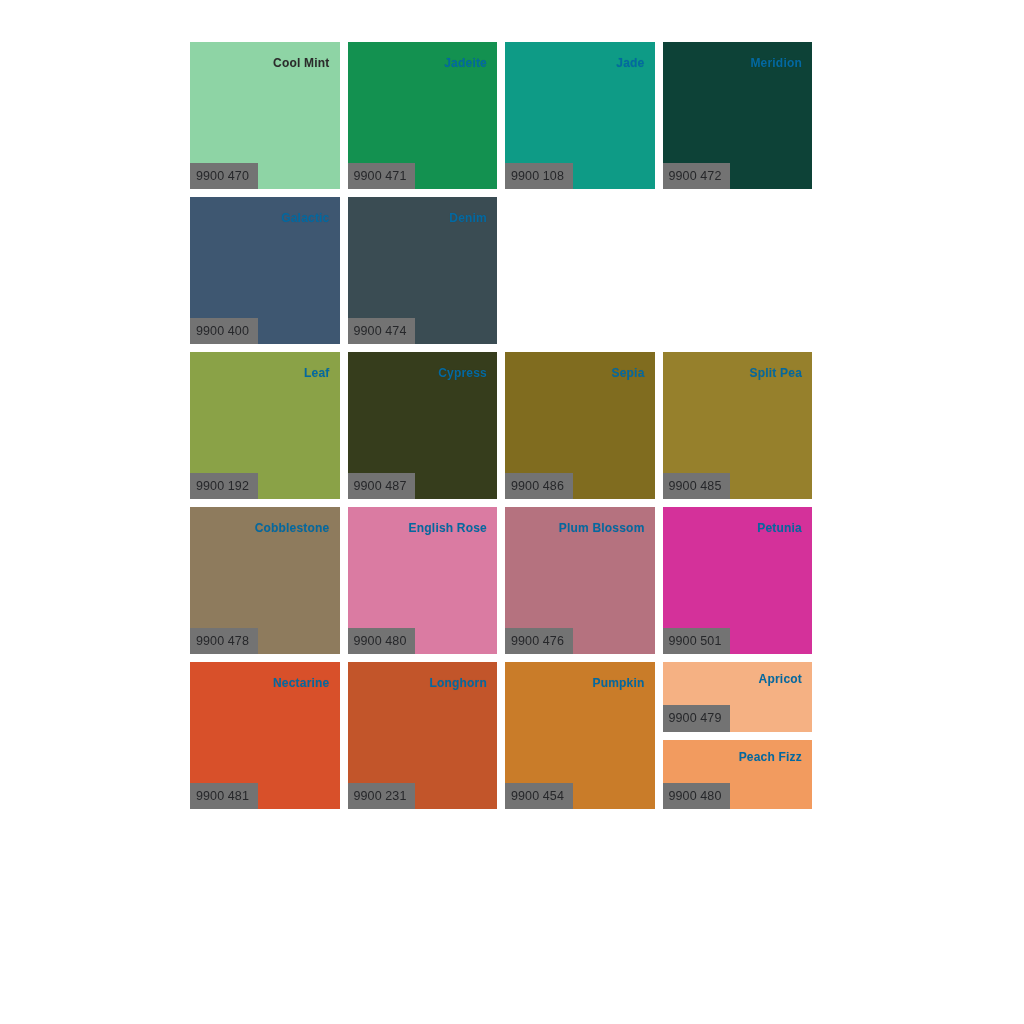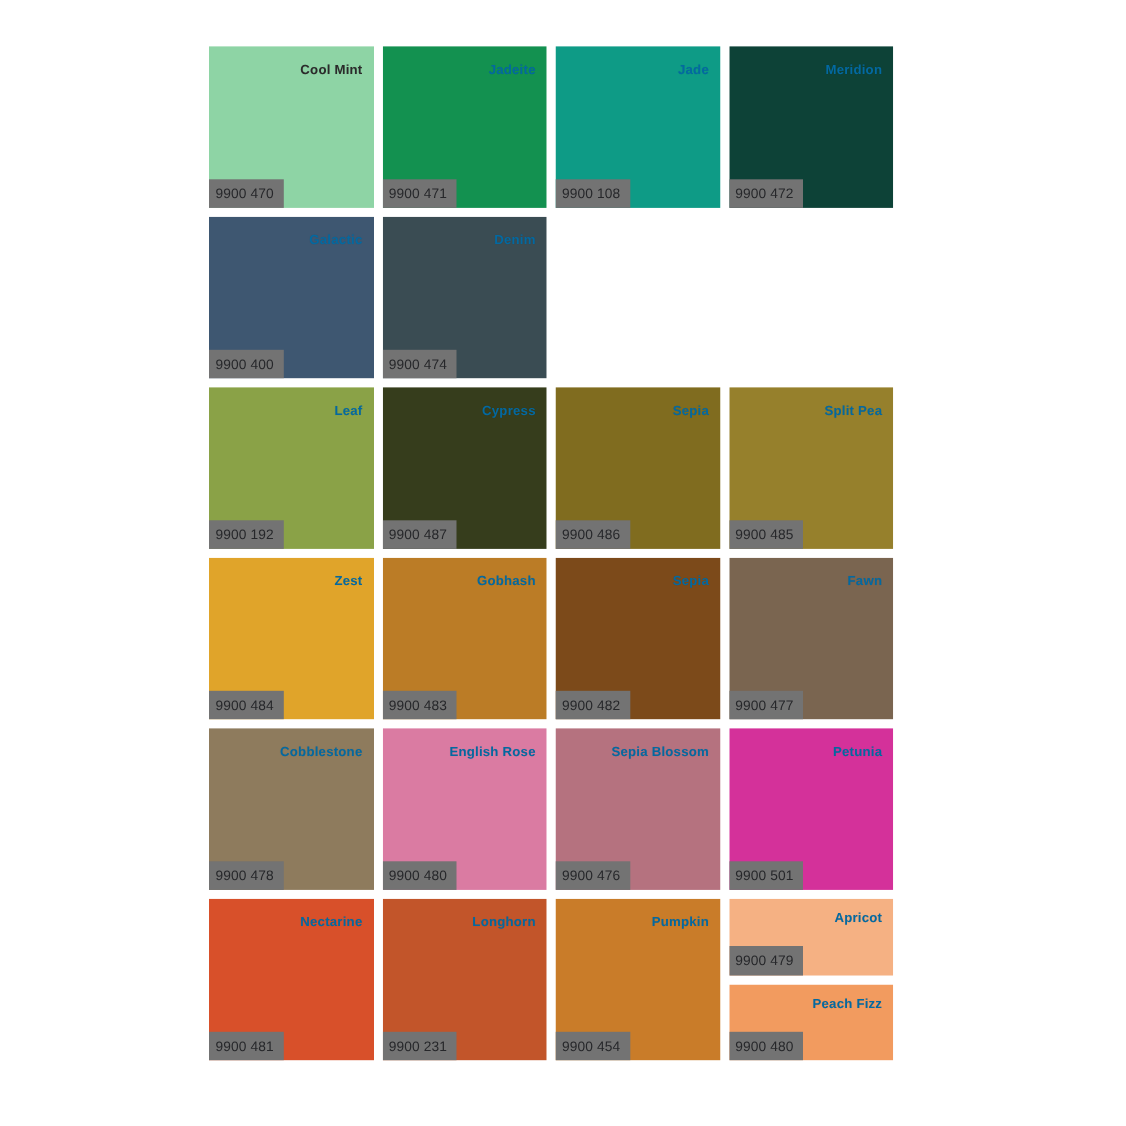--- a/index.html
+++ b/index.html
@@ -144,57 +144,35 @@
       <div class="swatch-name light">Sepia</div>
       <div class="swatch-code">9900 486</div>
     </div>
     <div class="swatch">
       <div class="swatch-fill" style="background: rgb(150, 128, 44);"></div>
       <div class="swatch-name light">Split Pea</div>
       <div class="swatch-code">9900 485</div>
     </div>
   </div>
 
-  <div class="swatch-row">
-    <div class="swatch">
-      <div class="swatch-fill" style="background: rgb(224, 164, 42);"></div>
-      <div class="swatch-name light">Zest</div>
-      <div class="swatch-code">9900 484</div>
-    </div>
-    <div class="swatch">
-      <div class="swatch-fill" style="background: rgb(187, 124, 38);"></div>
-      <div class="swatch-name light">Gobhash</div>
-      <div class="swatch-code">9900 483</div>
-    </div>
-    <div class="swatch">
-      <div class="swatch-fill" style="background: rgb(124, 74, 26);"></div>
-      <div class="swatch-name light">Sepia</div>
-      <div class="swatch-code">9900 482</div>
-    </div>
-    <div class="swatch">
-      <div class="swatch-fill" style="background: rgb(122, 101, 80);"></div>
-      <div class="swatch-name light">Fawn</div>
-      <div class="swatch-code">9900 477</div>
-    </div>
-  </div>
 
   <div class="swatch-row">
     <div class="swatch">
       <div class="swatch-fill" style="background: rgb(142, 123, 93);"></div>
       <div class="swatch-name light">Cobblestone</div>
       <div class="swatch-code">9900 478</div>
     </div>
     <div class="swatch">
       <div class="swatch-fill" style="background: rgb(218, 123, 162);"></div>
       <div class="swatch-name light">English Rose</div>
       <div class="swatch-code">9900 480</div>
     </div>
     <div class="swatch">
       <div class="swatch-fill" style="background: rgb(181, 114, 127);"></div>
-      <div class="swatch-name light">Sepia Blossom</div>
+      <div class="swatch-name light">Plum Blossom</div>
       <div class="swatch-code">9900 476</div>
     </div>
     <div class="swatch">
       <div class="swatch-fill" style="background: rgb(212, 49, 154);"></div>
       <div class="swatch-name light">Petunia</div>
       <div class="swatch-code">9900 501</div>
     </div>
   </div>
 
   <div class="swatch-row">

